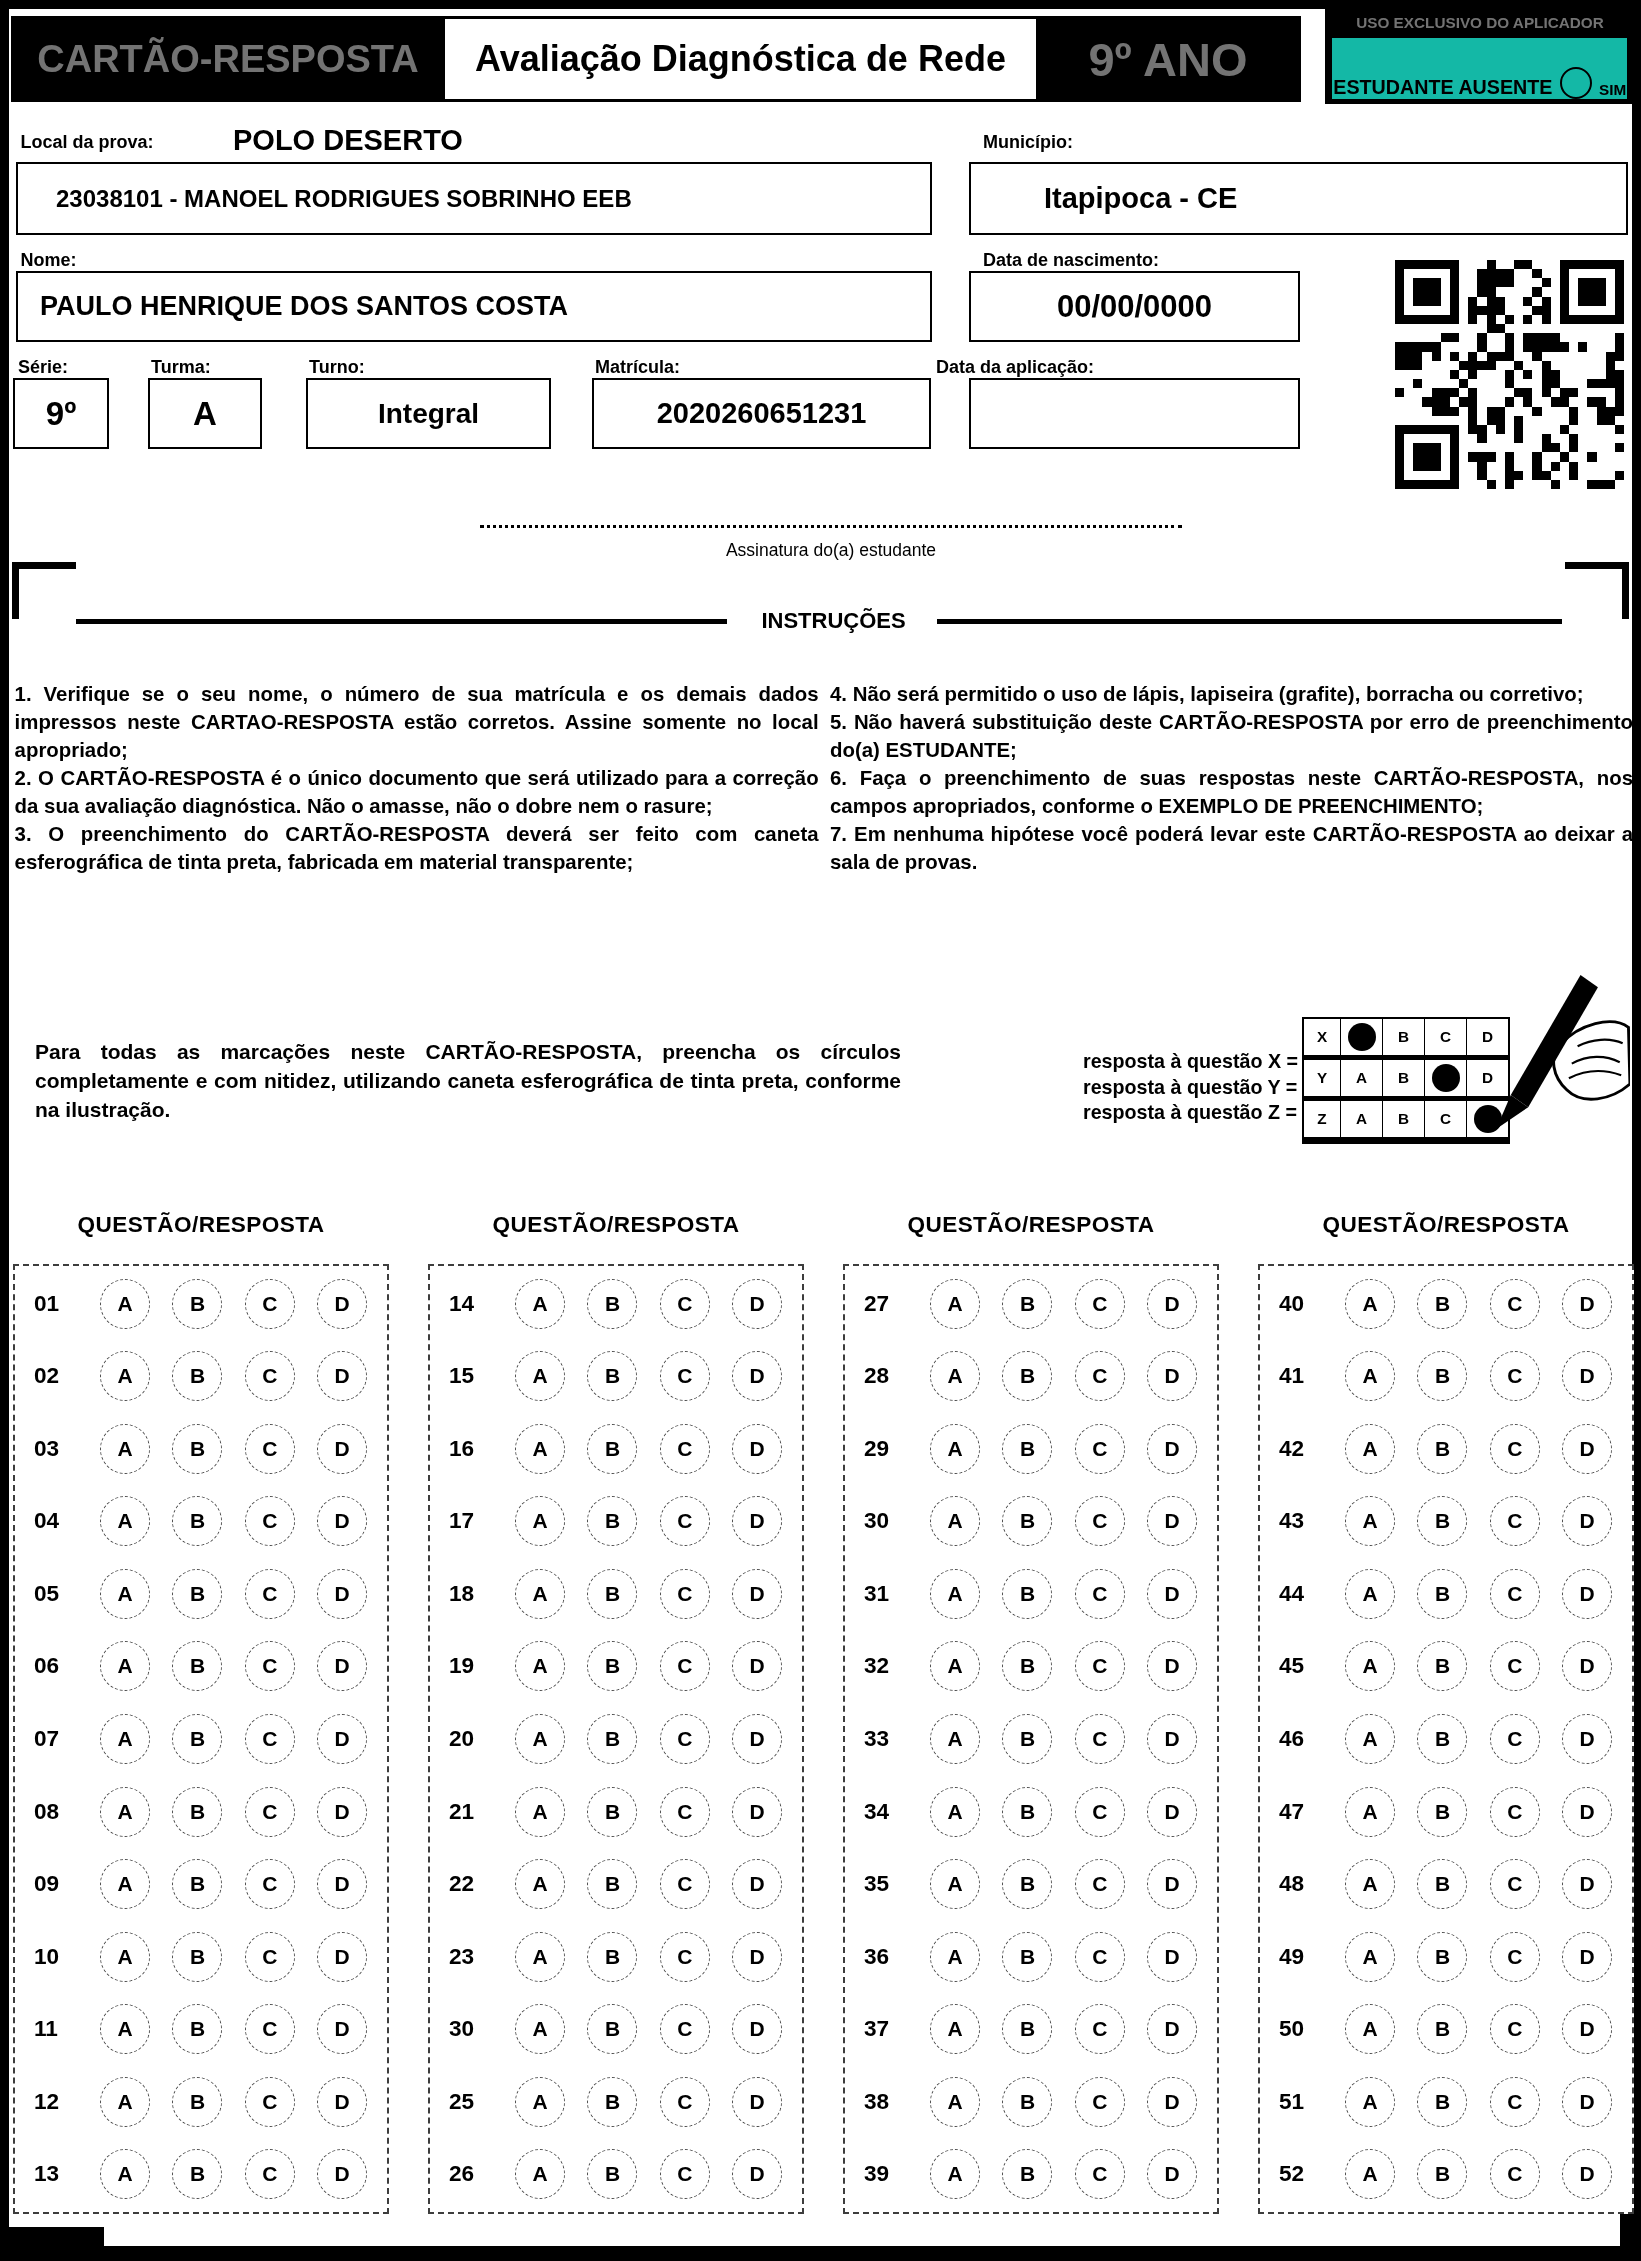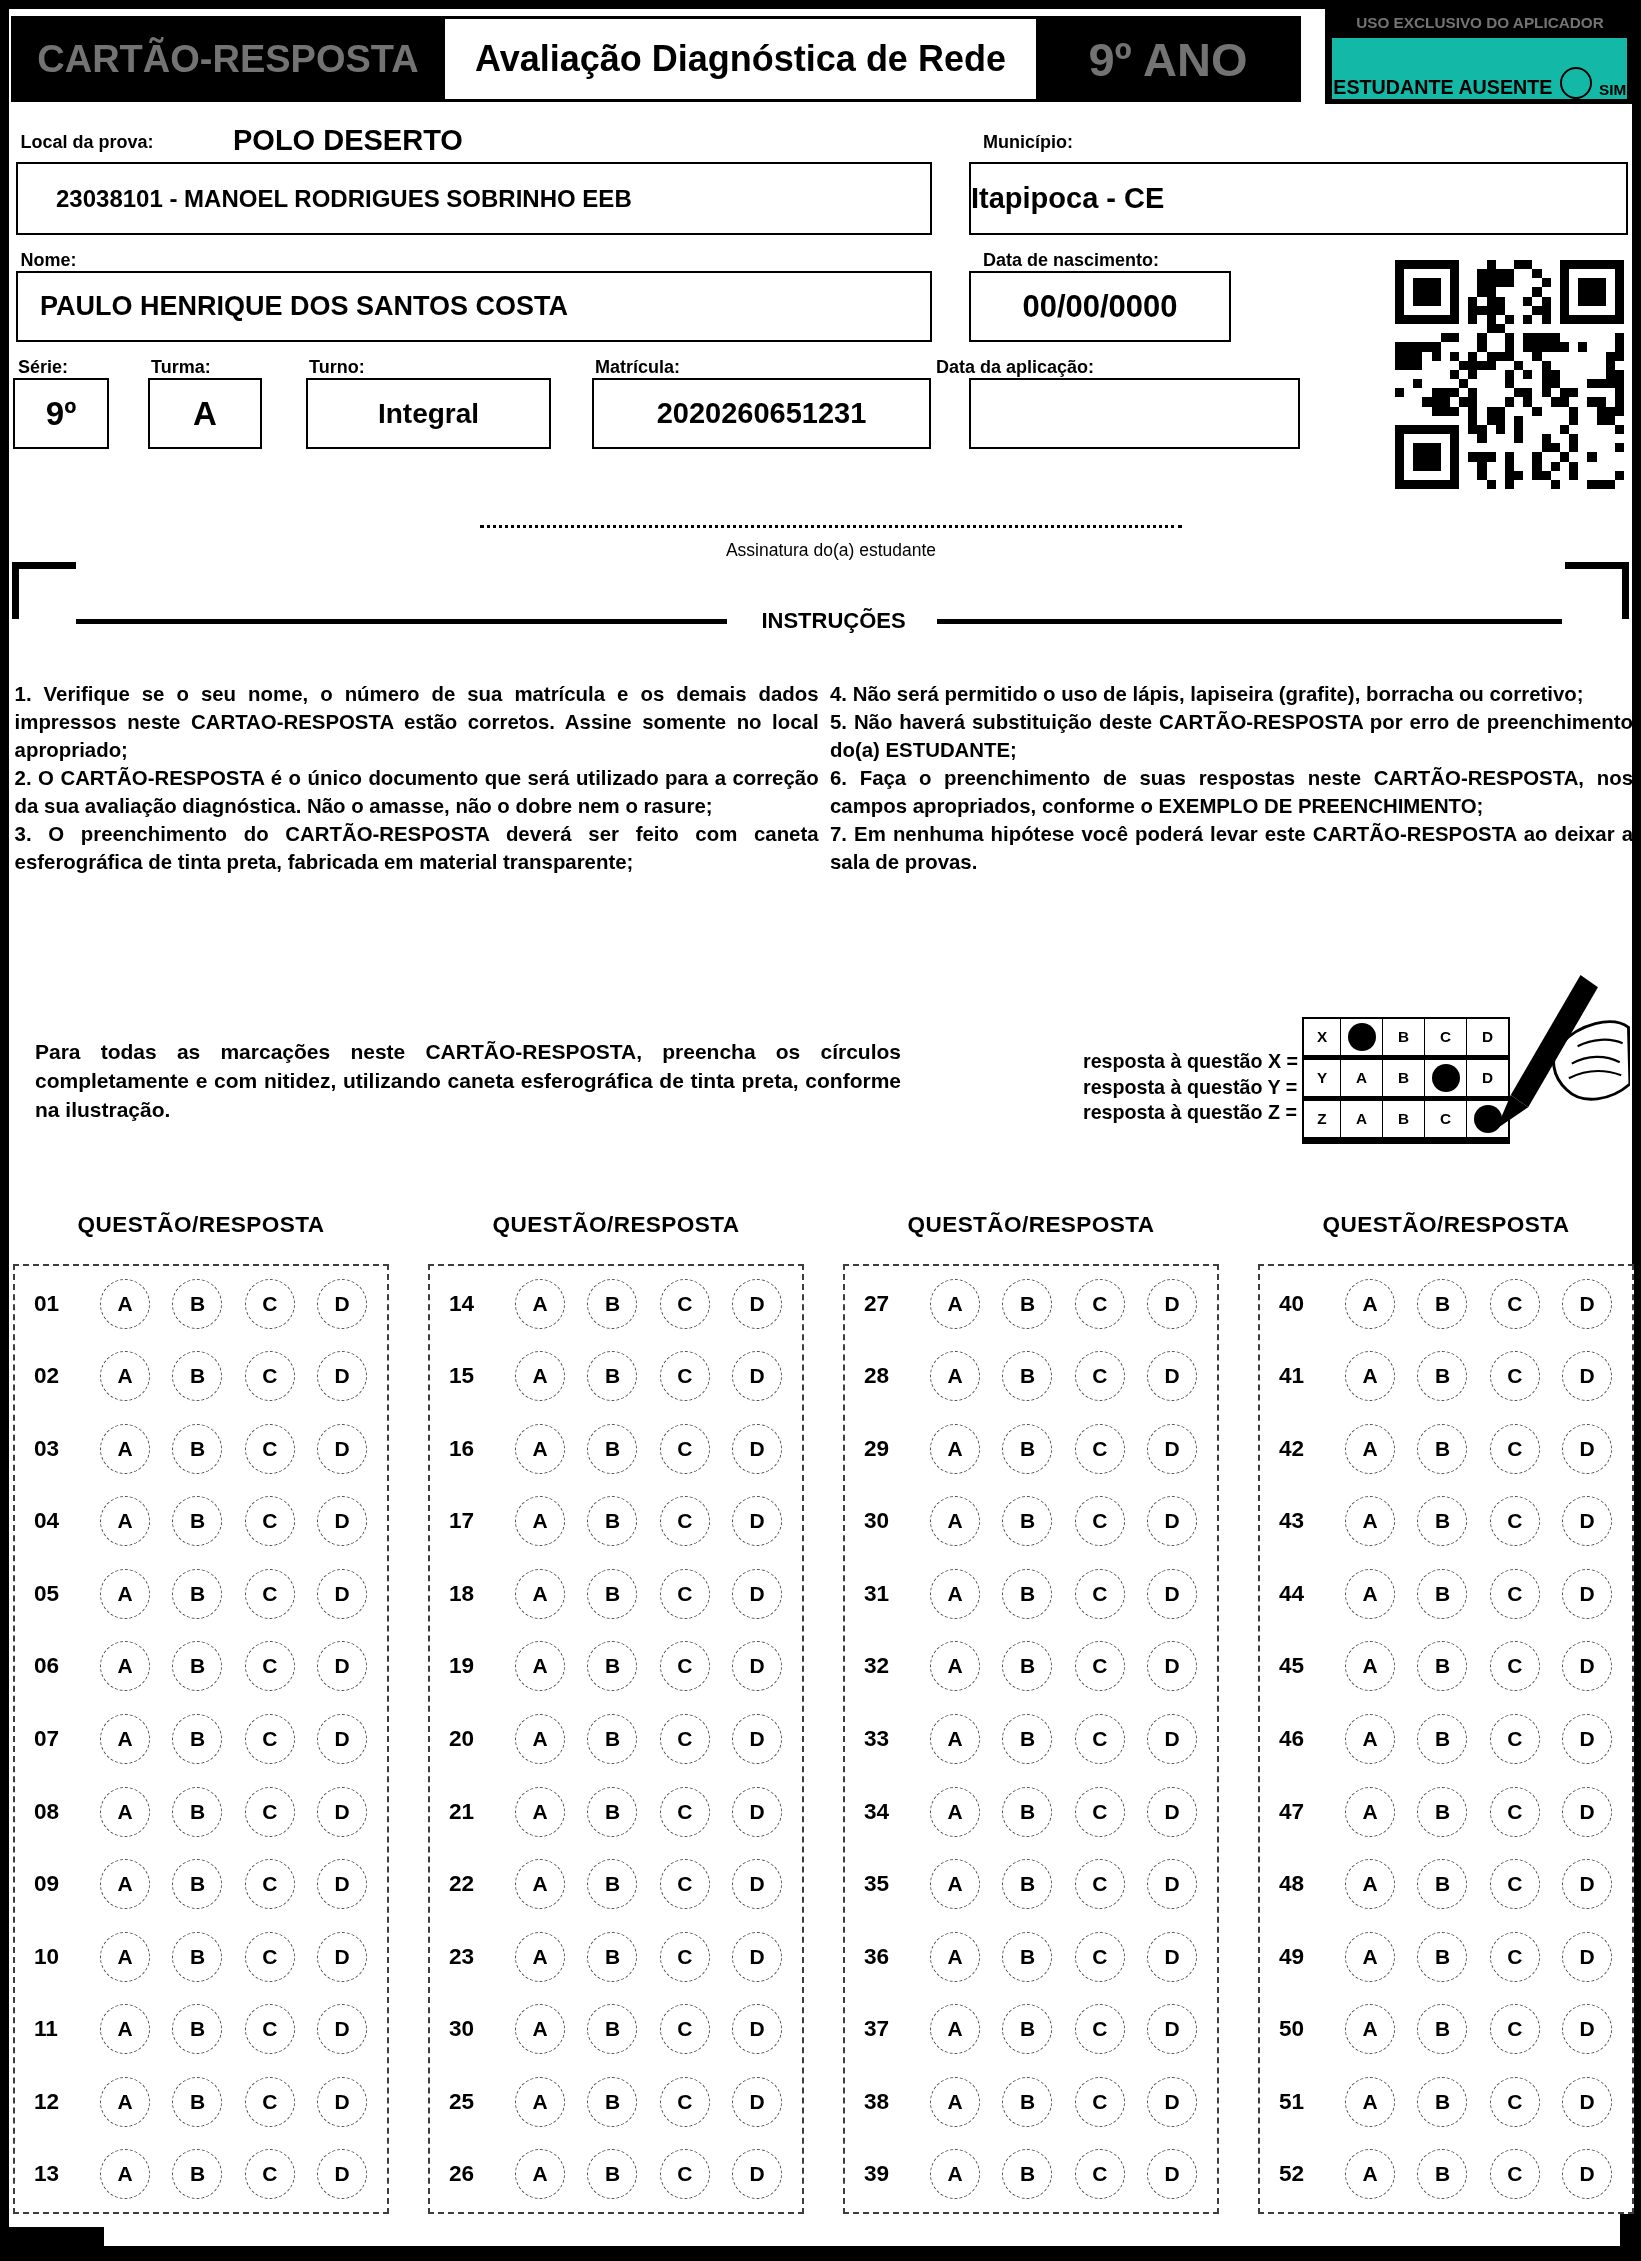--- a/index.html
+++ b/index.html
@@ -76,30 +76,30 @@
   </div>
 
   <div class="abs lbl" style="left:20.4px;top:132px;">Local da prova:</div>
   <div class="abs val" style="left:233px;top:124px;font-size:29px;">POLO DESERTO</div>
   <div class="abs lbl" style="left:983px;top:132px;">Município:</div>
 
   <div class="abs box" style="left:16px;top:162px;width:916px;height:73px;">
     <span class="val" style="font-size:24px;padding-left:38px;">23038101 - MANOEL RODRIGUES SOBRINHO EEB</span>
   </div>
   <div class="abs box" style="left:969px;top:162px;width:659px;height:73px;">
-    <span class="val" style="font-size:29px;">Itapipoca - CE</span>
+    <span class="val" style="font-size:29px;padding-left:73px;">Itapipoca - CE</span>
   </div>
 
   <div class="abs lbl" style="left:20.4px;top:250px;">Nome:</div>
   <div class="abs lbl" style="left:983px;top:250px;">Data de nascimento:</div>
 
   <div class="abs box" style="left:16px;top:271px;width:916px;height:71px;">
     <span class="val" style="font-size:27px;padding-left:22px;">PAULO HENRIQUE DOS SANTOS COSTA</span>
   </div>
-  <div class="abs box ctr" style="left:969px;top:271px;width:262px;height:71px;">
+  <div class="abs box ctr" style="left:969px;top:271px;width:331px;height:71px;">
     <span class="val" style="font-size:31px;">00/00/0000</span>
   </div>
 
   <div class="abs lbl" style="left:18px;top:357px;">Série:</div>
   <div class="abs lbl" style="left:151px;top:357px;">Turma:</div>
   <div class="abs lbl" style="left:309px;top:357px;">Turno:</div>
   <div class="abs lbl" style="left:595px;top:357px;">Matrícula:</div>
   <div class="abs lbl" style="left:936px;top:357px;">Data da aplicação:</div>
 
   <div class="abs box ctr" style="left:13px;top:378px;width:96px;height:71px;">

